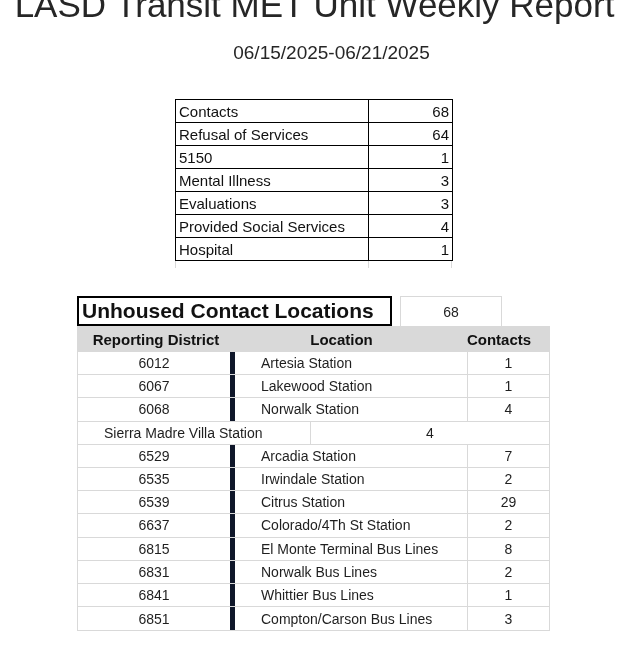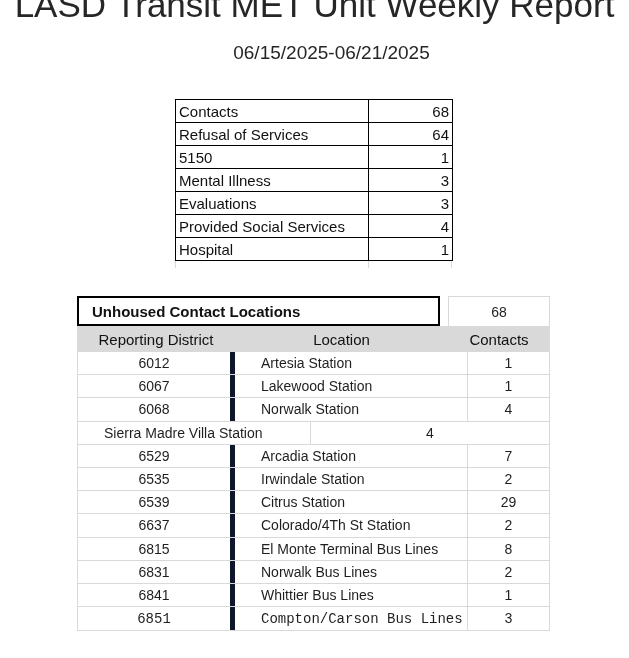--- a/index.html
+++ b/index.html
@@ -37,47 +37,47 @@
     border-left:1px solid #D9D9D9; border-right:1px solid #D9D9D9;
   }
   .ghost-row .mid {
     position:absolute; left:192px; top:0; width:1px; height:7px; background:#D9D9D9;
   }
   .locations {
     position:absolute; left:77px; top:296px; width:473px; font-size:14px;
   }
   .loc-title-row { display:flex; height:30px; }
   .loc-title-box {
-    width:363px; border:2px solid #000000;
-    display:flex; align-items:center; padding-left:13px;
-    font-weight:bold; font-size:15px; color:#111;
+    width:315px; border:2px solid #000000;
+    display:flex; align-items:center; padding-left:3px;
+    font-weight:bold; font-size:21px; color:#111;
     white-space:nowrap; overflow:hidden;
   }
   .loc-spacer { width:8px; }
   .loc-total-cell {
     width:102px; border:1px solid #D9D9D9; border-bottom:none;
     display:flex; align-items:center; justify-content:center;
     font-size:14px; color:#1f1f1f;
   }
   .loc-header-row {
     display:flex; height:26px; background:#D9D9D9;
-    font-weight:normal; font-size:15px; color:#111; align-items:center;
+    font-weight:bold; font-size:15px; color:#111; align-items:center;
   }
   .loc-header-row .h1 { width:158px; text-align:center; }
   .loc-header-row .h2 { width:213px; text-align:center; }
   .loc-header-row .h3 { width:102px; text-align:center; }
   .loc-body {
     border-left:1px solid #D9D9D9; border-right:1px solid #D9D9D9;
     border-bottom:1px solid #D9D9D9;
   }
   .loc-row {
     display:flex; height:23.2px; border-bottom:1px solid #D9D9D9;
     align-items:stretch; white-space:nowrap;
   }
-  .loc-row:last-child { border-bottom:none;font-family:Liberation Mono, monospace; }
+  .loc-row:last-child { border-bottom:none; }
   .cell-district {
     width:157px; border-right:5px solid #0f172a;
     display:flex; align-items:center; justify-content:center;
   }
   .cell-location {
     width:213px; border-right:1px solid #D9D9D9;
     display:flex; align-items:center; padding-left:6px; overflow:hidden;margin-left:20px;
   }
   .cell-contacts {
     flex:1; display:flex; align-items:center; justify-content:center;

